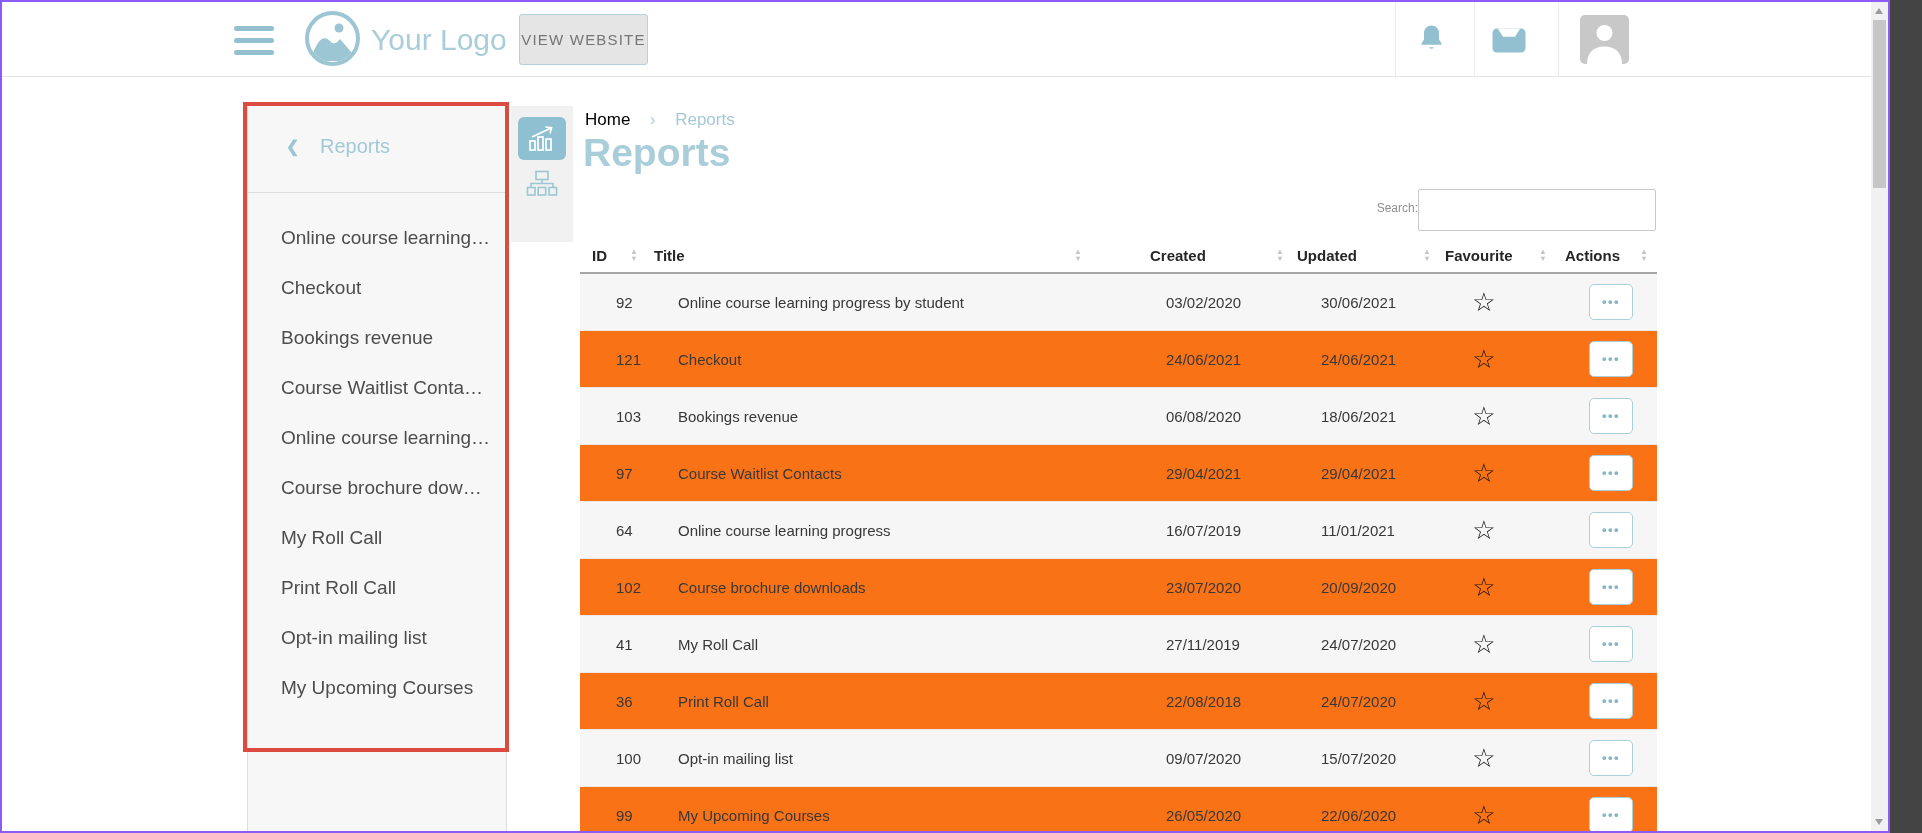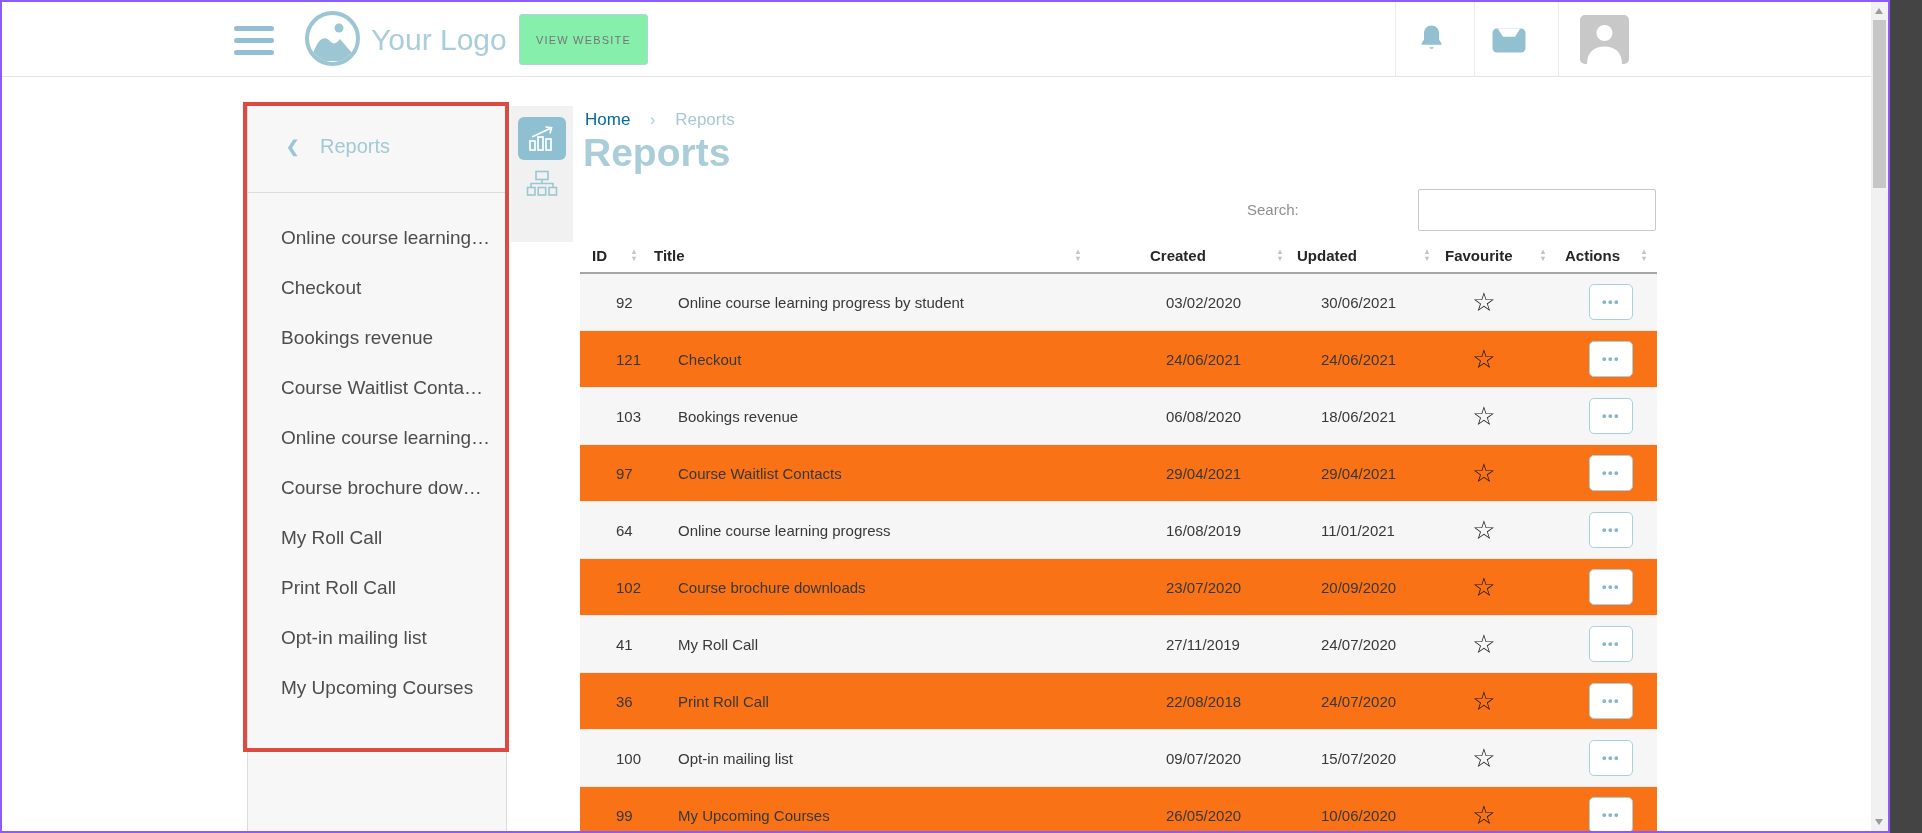--- a/index.html
+++ b/index.html
@@ -9,22 +9,22 @@
 
   
   .topbar{ position:absolute; left:0; top:0; right:17px; height:75px; background:#fff;
            border-bottom:1px solid #e4e4e4; z-index:5;}
   .burger{ position:absolute; left:232px; top:24px; width:40px; height:29px; cursor:pointer; background:none; border:none;}
   .burger b{ display:block; height:5px; border-radius:2.5px; background:#93c0d1; margin-bottom:7px;}
   .logo-link{ position:absolute; left:303px; top:9px; width:350px; height:56px; cursor:pointer;}
   .logo-circle{ position:absolute; left:0; top:0; width:55px; height:55px; border:4px solid #9cc6d4;
                 border-radius:50%; overflow:hidden; background:#fff;}
   .logo-text{ position:absolute; left:66px; top:12px; font-size:30px; color:#a9cdd9; white-space:nowrap;}
-  .view-btn{ position:absolute; left:517px; top:12px; width:129px; height:51px; background:#86efac;
-             border:1px solid #b5d1db; border-radius:3px; color:#757575; font-size:11px;
+  .view-btn{ position:absolute; left:517px; top:12px; width:129px; height:51px; background:#e5e5e5;
+             border:1px solid #b5d1db; border-radius:3px; color:#757575; font-size:15px;
              letter-spacing:1.2px; cursor:pointer; font-family:"Liberation Sans",sans-serif;}
   .nav-divider{ position:absolute; top:0; width:1px; height:75px; background:#ececec;}
   .d1{left:1393px}.d2{left:1472px}.d3{left:1556px}
   .icon-btn{ position:absolute; background:none; border:none; cursor:pointer;}
   .bell{ left:1414px; top:20px;}
   .inboxb{ left:1489px; top:25px;}
   .avatar{ position:absolute; left:1578px; top:13px; width:49px; height:49px; border-radius:5px;
            background:#c8c8c8; overflow:hidden; cursor:pointer; border:none; padding:0;}
 
   
@@ -51,25 +51,25 @@
                border:4px solid #dc4b41; z-index:40; pointer-events:none;}
 
   
   .rail{ position:absolute; left:509px; top:104px; width:62px; height:136px; background:#f1f1f1;}
   .rail-chart{ position:absolute; left:7px; top:11px; width:48px; height:43px; background:#8fc0d2;
                border:none; border-radius:6px; display:flex; align-items:center; justify-content:center; cursor:pointer;}
   .rail-sitemap{ position:absolute; left:15px; top:64px; width:32px; height:30px; background:none; border:none; cursor:pointer;}
 
   
   .breadcrumb{ position:absolute; left:583px; top:108px; font-size:17px; white-space:nowrap;}
-  .bc-home{ color:#0369a1; cursor:pointer;}
+  .bc-home{ color:#000000; cursor:pointer;}
   .bc-sep{ color:#a9cbd9; margin:0 15px; font-size:16px;}
   .bc-current{ color:#a5c9d6;}
   .page-title{ position:absolute; left:581px; top:129px; font-size:39px; font-weight:bold; color:#a9cdd9;}
-  .search-label{ position:absolute; left:1245px; top:199px; width:110px; text-align:left; font-size:15px; color:#8f8f8f;}
+  .search-label{ position:absolute; left:1306px; top:199px; width:110px; text-align:right; font-size:12px; color:#8f8f8f;}
   .search-input{ position:absolute; left:1416px; top:187px; width:238px; height:42px;
                  border:1px solid #c9c9c9; border-radius:2px; background:#fff; padding:0 9px; font-size:16px;
                  font-family:"Liberation Sans",sans-serif;}
 
   
   .table{ position:absolute; left:578px; top:240px; width:1077px;}
   .thead{ position:relative; height:32px; border-bottom:2px solid #a6a6a6;}
   .th{ position:absolute; top:5px; font-size:15px; font-weight:bold; color:#262626;}
   .h-id{left:12px}.h-title{left:74px}.h-created{left:570px}.h-updated{left:717px}.h-fav{left:865px}.h-actions{left:985px}
   .sort{ position:absolute; top:6px; width:12px; cursor:pointer; background:none; border:none; padding:0;}
@@ -256,21 +256,21 @@
       <span class="td c-created">29/04/2021</span>
       <span class="td c-updated">29/04/2021</span>
       <button class="td c-fav">☆</button>
       <button class="td c-actions">
           <span>•••</span>
         </button>
     </div>
     <div class="trow odd">
       <span class="td c-id">64</span>
       <span class="td c-title">Online course learning progress</span>
-      <span class="td c-created">16/08/2019</span>
+      <span class="td c-created">16/07/2019</span>
       <span class="td c-updated">11/01/2021</span>
       <button class="td c-fav">☆</button>
       <button class="td c-actions">
           <span>•••</span>
         </button>
     </div>
     <div class="trow">
       <span class="td c-id">102</span>
       <span class="td c-title">Course brochure downloads</span>
       <span class="td c-created">23/07/2020</span>
@@ -307,21 +307,21 @@
       <span class="td c-updated">15/07/2020</span>
       <button class="td c-fav">☆</button>
       <button class="td c-actions">
           <span>•••</span>
         </button>
     </div>
     <div class="trow">
       <span class="td c-id">99</span>
       <span class="td c-title">My Upcoming Courses</span>
       <span class="td c-created">26/05/2020</span>
-      <span class="td c-updated">10/06/2020</span>
+      <span class="td c-updated">22/06/2020</span>
       <button class="td c-fav">☆</button>
       <button class="td c-actions">
           <span>•••</span>
         </button>
     </div>
   </div>
 
   <div class="scrollbar">
     <div class="sb-up"></div>
     <div class="sb-thumb"></div>

